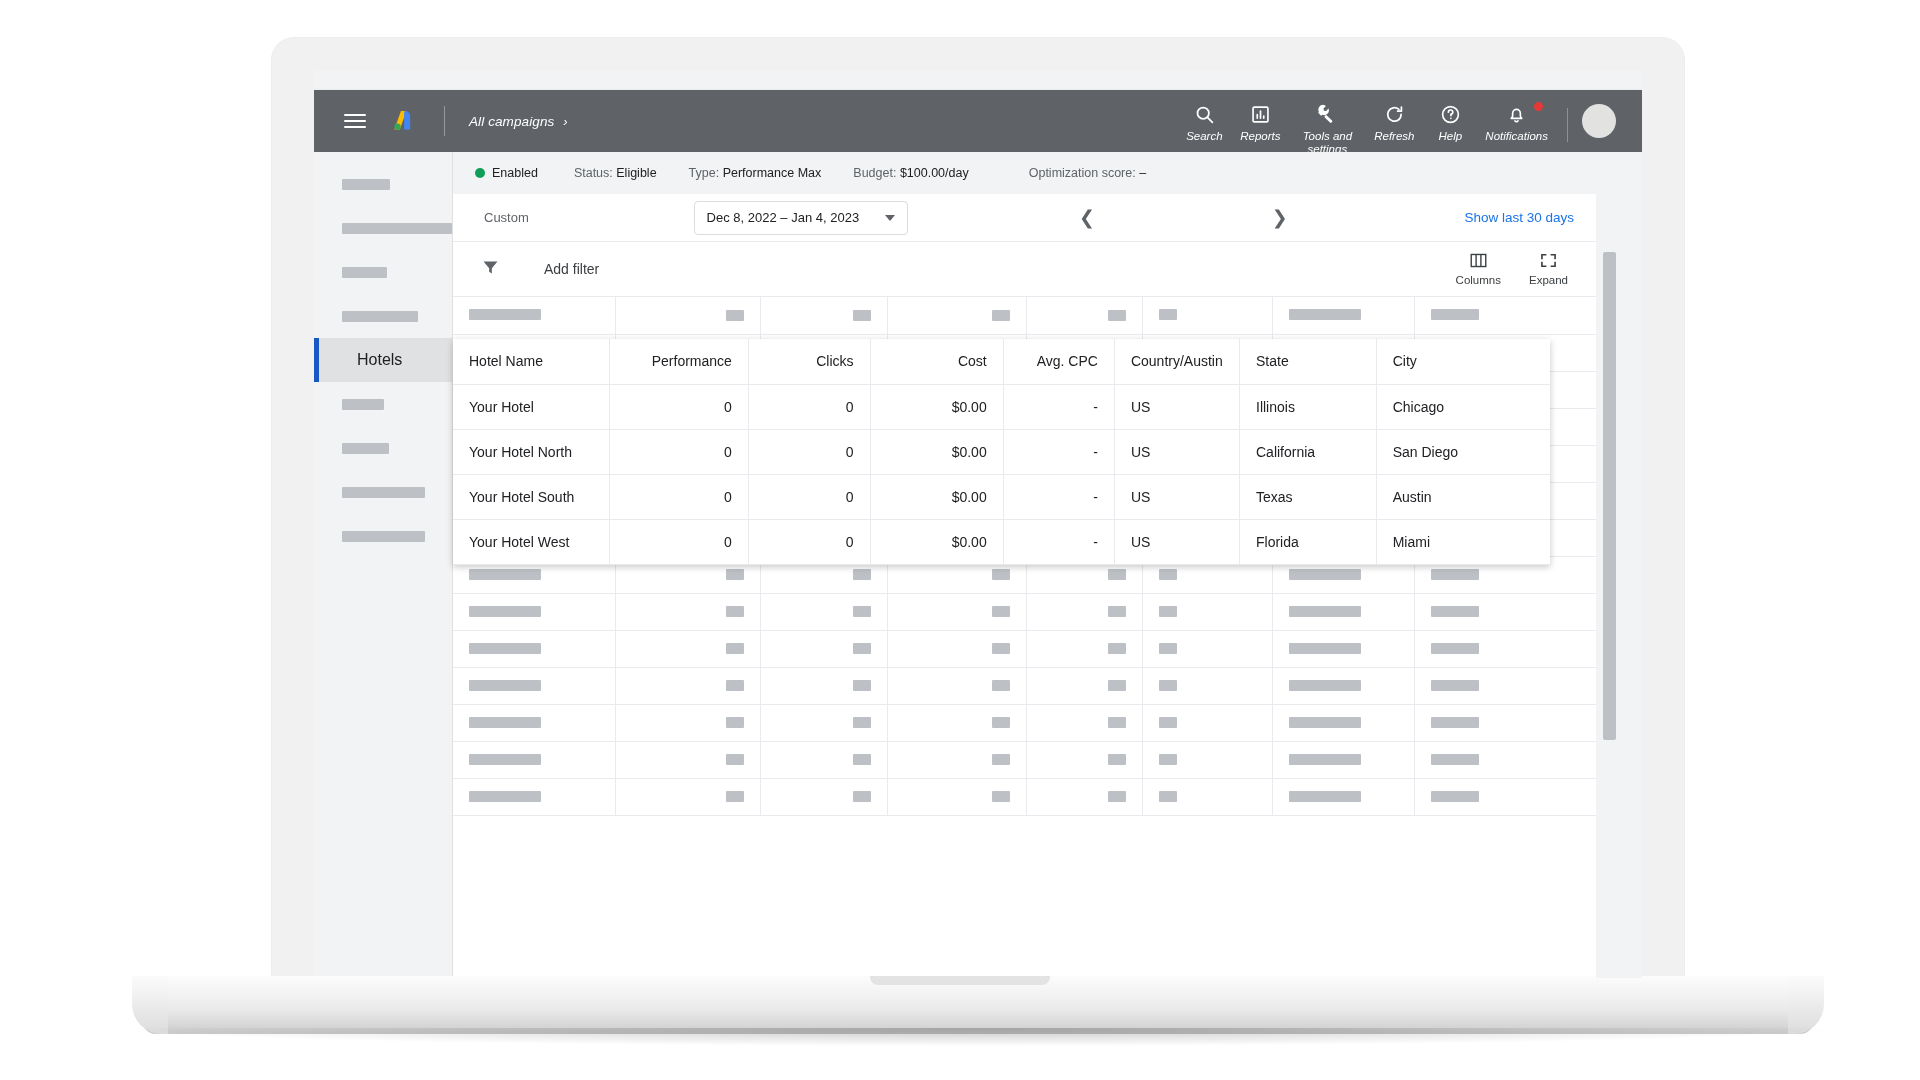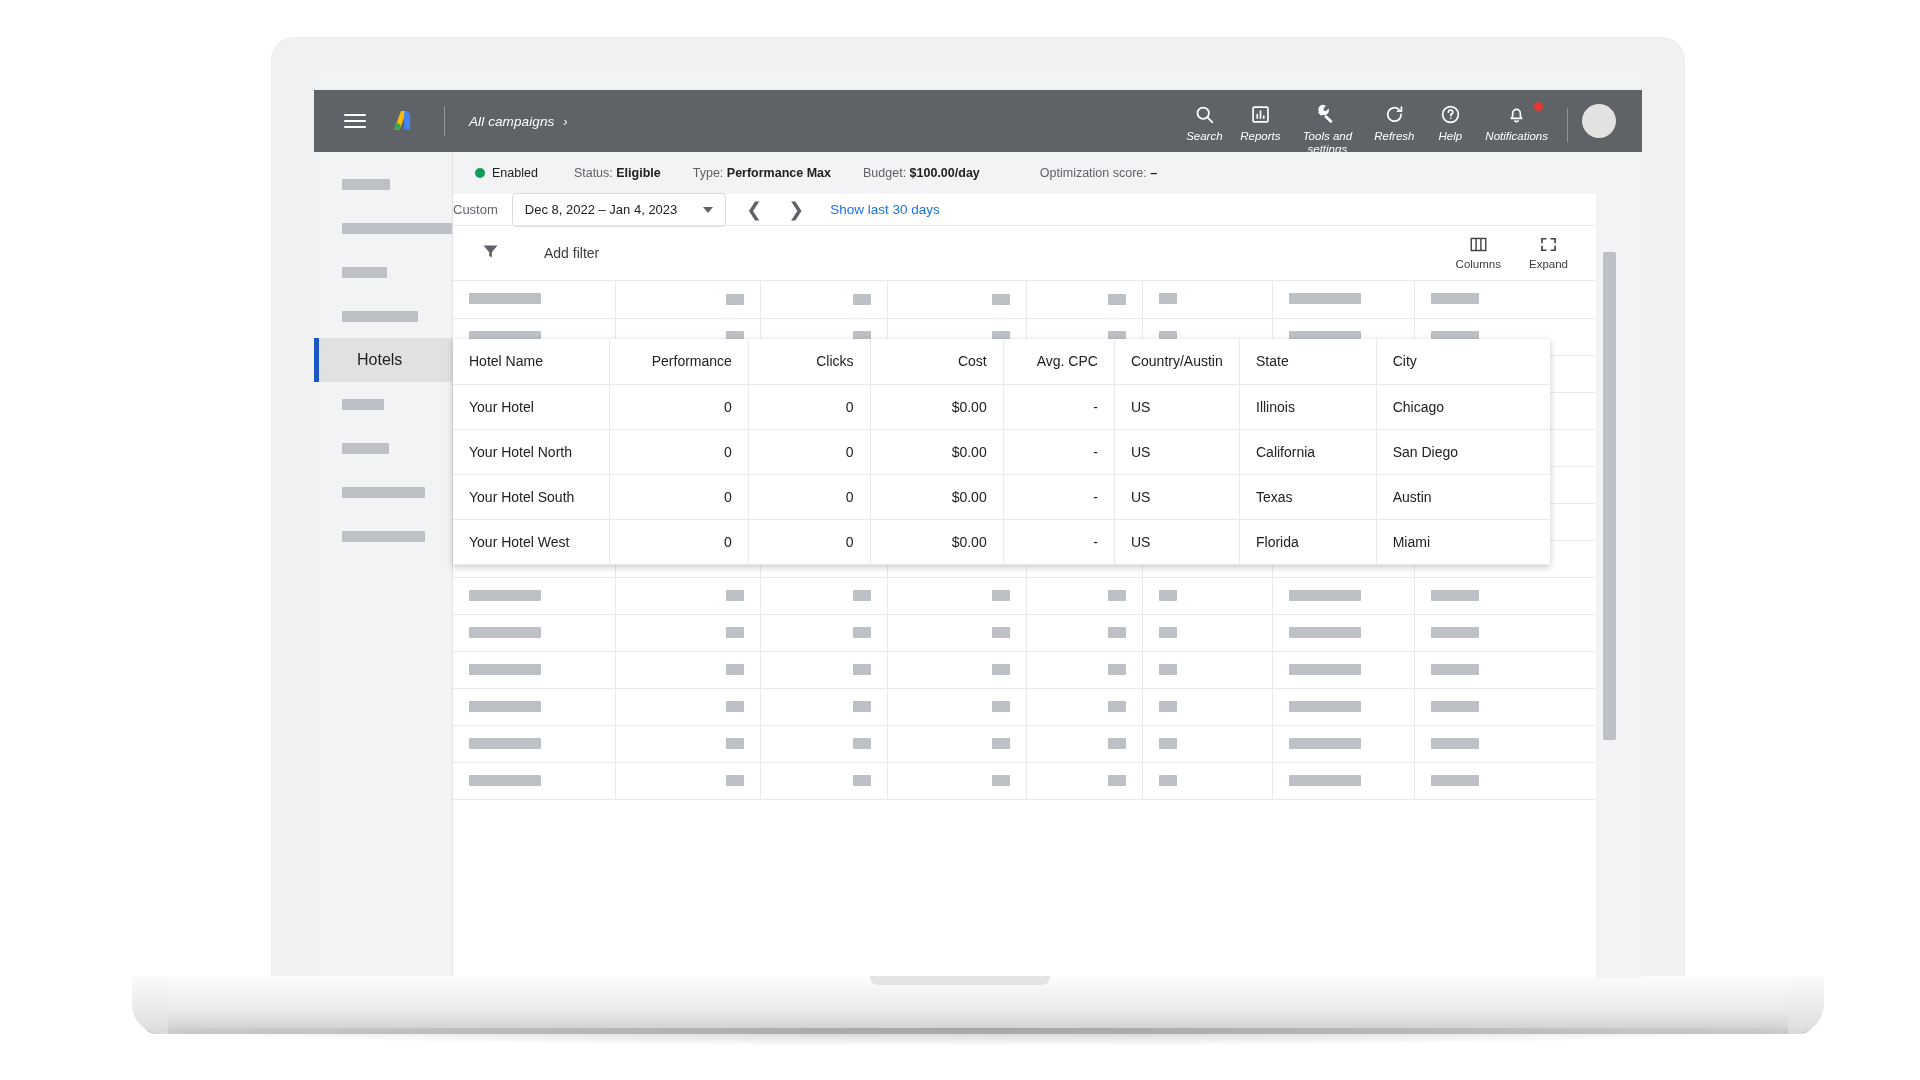--- a/index.html
+++ b/index.html
@@ -120,30 +120,30 @@
   }
 
   .status-strip {
     position: absolute; left: 0; top: 0; right: 46px; height: 42px;
     background: #f1f3f4; display: flex; align-items: center; padding-left: 22px;
     font-size: 12.5px; color: #5f6368; border-left: 1px solid #e0e0e0;
   }
   .status-strip .chip { display: flex; align-items: center; gap: 7px; color: #202124; margin-right: 36px; }
   .dot-green { width: 10px; height: 10px; border-radius: 50%; background: #0f9d58; }
   .status-strip .meta { margin-right: 32px; }
-  .status-strip .meta b { font-weight: 700; color: #202124; }
+  .status-strip .meta b { font-weight: 400; color: #202124; }
 
   .panel {
     position: absolute; left: 0; top: 42px; right: 46px; bottom: 0;
     background: #fff; border-left: 1px solid #e0e0e0;
   }
 
   .daterow {
-    height: 32px; display: flex; align-items: center; justify-content: flex-start;
-    padding-right: 22px; border-bottom: 1px solid #e8eaed; gap: 14px;
+    height: 48px; display: flex; align-items: center; justify-content: space-between;
+    padding-right: 22px; border-bottom: 1px solid #e8eaed; gap: 14px; padding-left: 31px;
   }
   .custom-lbl { font-size: 13px; color: #5f6368; }
   .date-select {
     border: 1px solid #dadce0; border-radius: 4px; height: 34px;
     display: flex; align-items: center; padding: 0 12px; gap: 26px;
     font-size: 13px; color: #202124; cursor: pointer; min-width: 196px;
     justify-content: space-between;
   }
   .caret { width: 0; height: 0; border-left: 5px solid transparent; border-right: 5px solid transparent; border-top: 6px solid #5f6368; }
   .navarrow { color: #5f6368; font-size: 19px; cursor: pointer; padding: 0 6px; font-weight: 300; }

